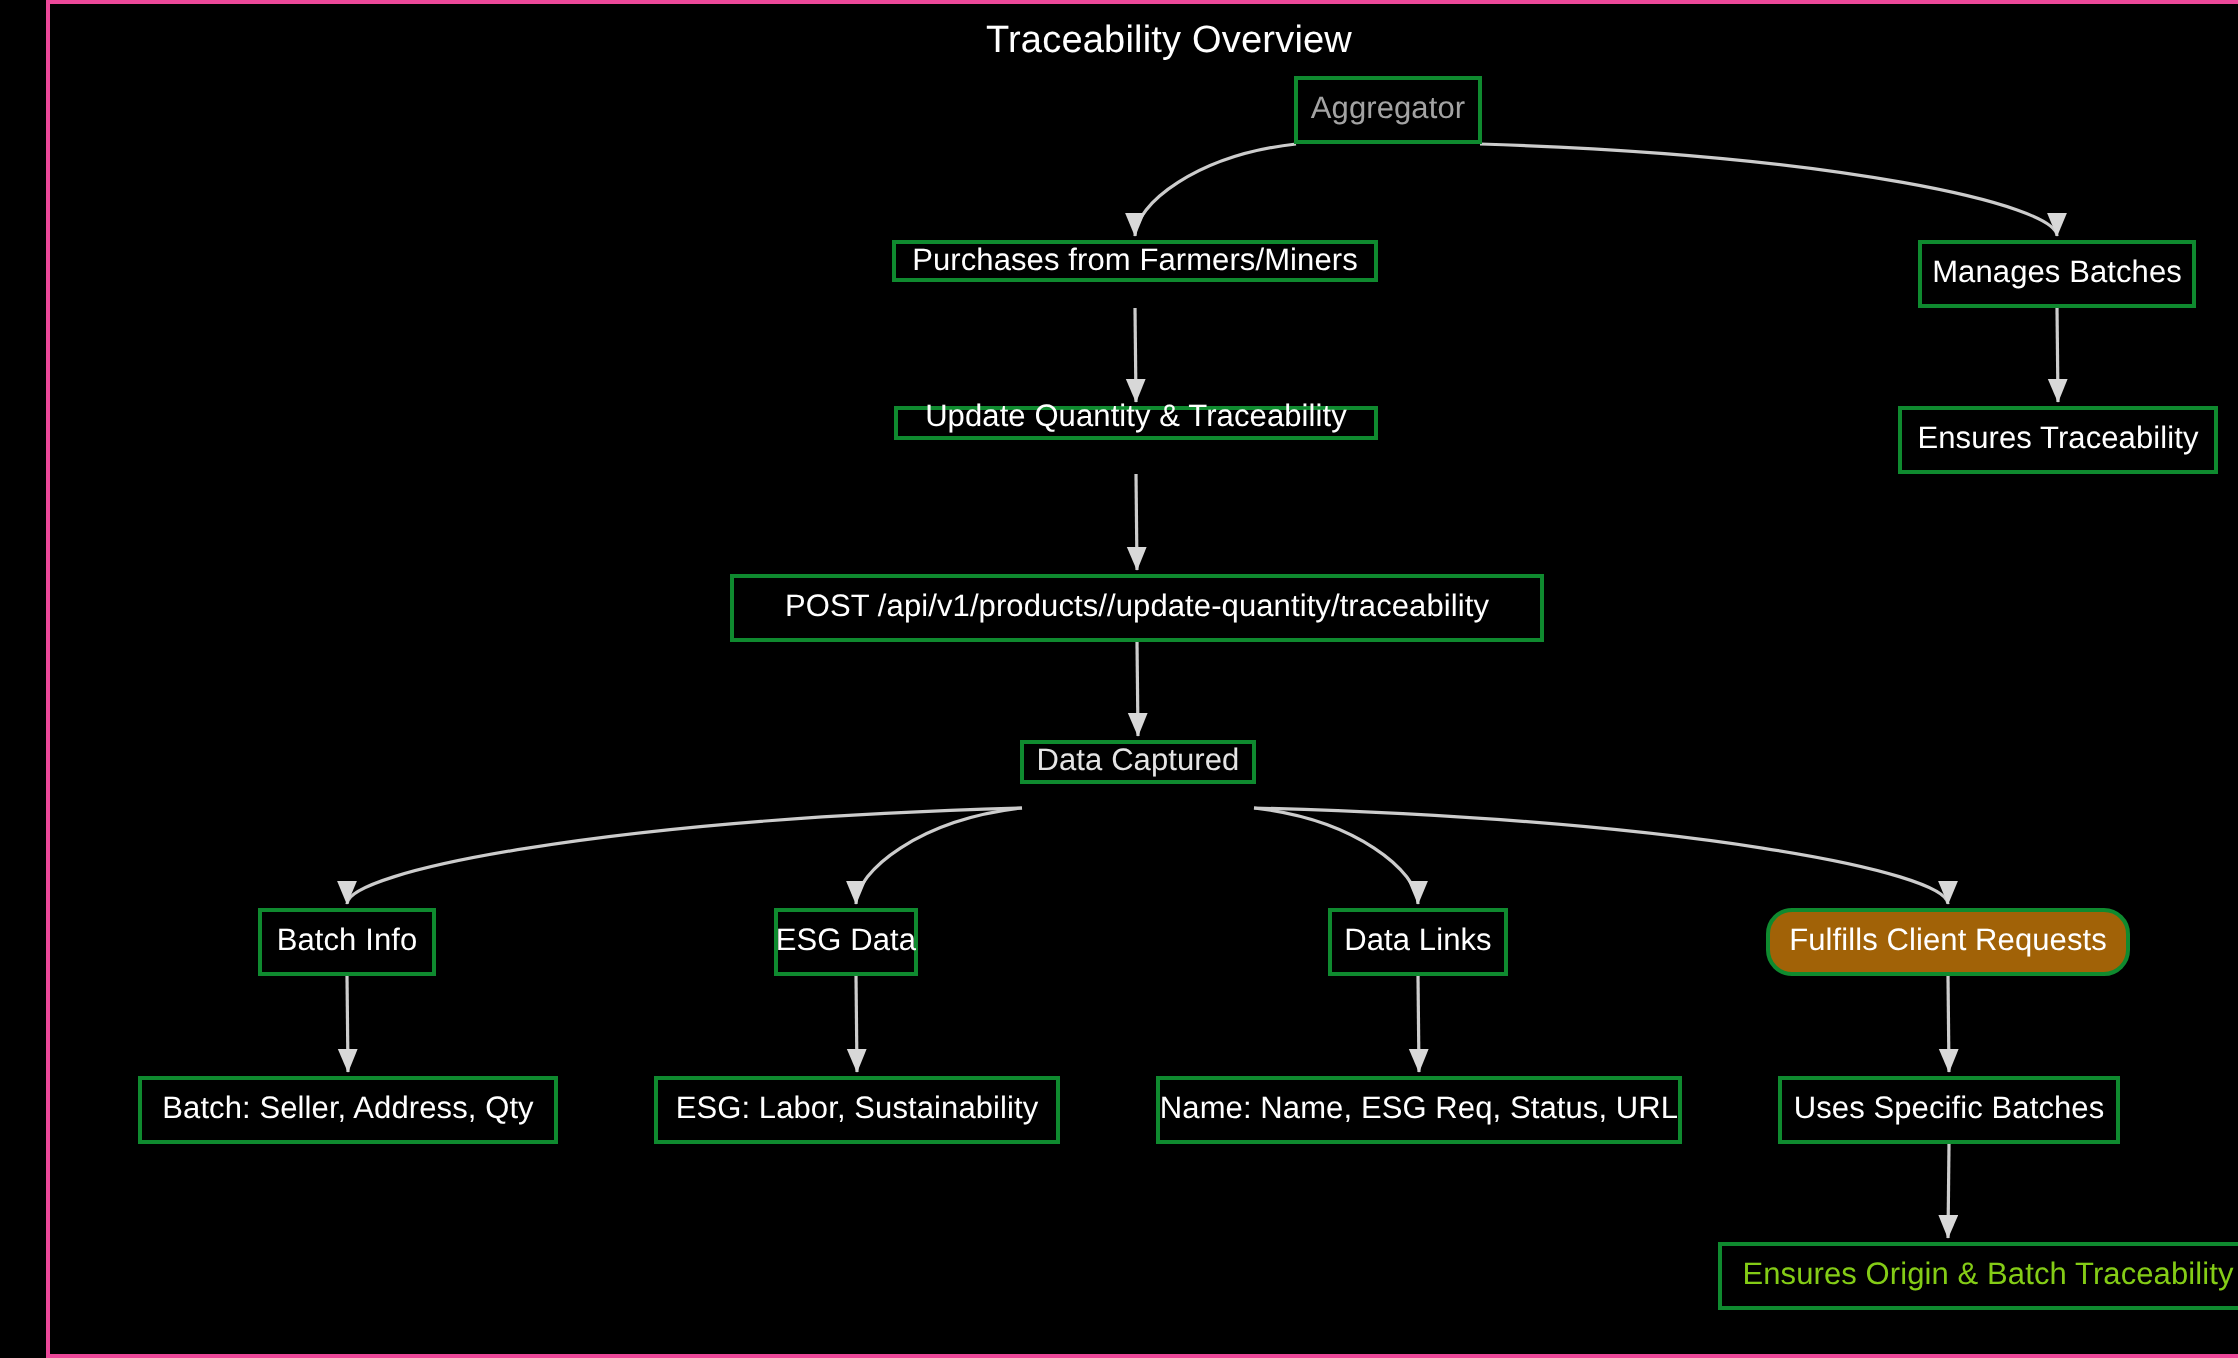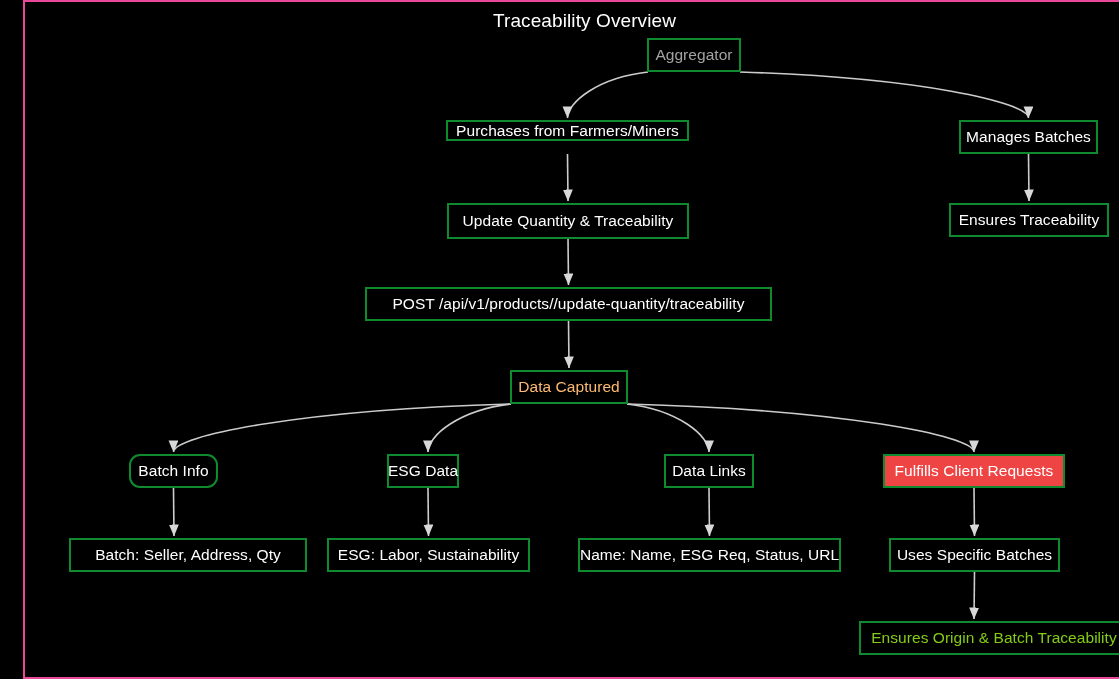--- a/index.html
+++ b/index.html
@@ -92,45 +92,45 @@
   <div id="nodes-layer">
       <div class="node" style="left: 622px; top: 36px; width: 94px; height: 34px; border-color: rgb(15, 138, 47); background: rgb(0, 0, 0); color: #a3a3a3;">
         <span class="node-label">Aggregator</span>
       </div>
       <div class="node" style="left: 421px; top: 118px; width: 243px; height: 21px; border-color: rgb(15, 138, 47); background: rgb(0, 0, 0); color: rgb(255, 255, 255);">
         <span class="node-label">Purchases from Farmers/Miners</span>
       </div>
       <div class="node" style="left: 934px; top: 118px; width: 139px; height: 34px; border-color: rgb(15, 138, 47); background: rgb(0, 0, 0); color: rgb(255, 255, 255);">
         <span class="node-label">Manages Batches</span>
       </div>
-      <div class="node" style="left: 422px; top: 201px; width: 242px; height: 36px; border-color: rgb(15, 138, 47); background: rgb(0, 0, 0); color: rgb(255, 255, 255);">
+      <div class="node" style="left: 422px; top: 201px; width: 242px; height: 17px; border-color: rgb(15, 138, 47); background: rgb(0, 0, 0); color: rgb(255, 255, 255); align-items: flex-end;">
         <span class="node-label">Update Quantity &amp; Traceability</span>
       </div>
       <div class="node" style="left: 924px; top: 201px; width: 160px; height: 34px; border-color: rgb(15, 138, 47); background: rgb(0, 0, 0); color: rgb(255, 255, 255);">
         <span class="node-label">Ensures Traceability</span>
       </div>
       <div class="node" style="left: 340px; top: 285px; width: 407px; height: 34px; border-color: rgb(15, 138, 47); background: rgb(0, 0, 0); color: rgb(255, 255, 255);">
         <span class="node-label">POST /api/v1/products//update-quantity/traceability</span>
       </div>
-      <div class="node" style="left: 485px; top: 368px; width: 118px; height: 34px; border-color: rgb(15, 138, 47); background: rgb(0, 0, 0); color: #fdba74;">
+      <div class="node" style="left: 485px; top: 368px; width: 118px; height: 22px; border-color: rgb(15, 138, 47); background: rgb(0, 0, 0); color: #e5e5e5;">
         <span class="node-label">Data Captured</span>
       </div>
-      <div class="node" style="left: 104px; top: 452px; width: 89px; height: 34px; border-color: rgb(15, 138, 47); background: rgb(0, 0, 0); color: rgb(255, 255, 255); border-radius: 11px;">
+      <div class="node" style="left: 104px; top: 452px; width: 89px; height: 34px; border-color: rgb(15, 138, 47); background: rgb(0, 0, 0); color: rgb(255, 255, 255);">
         <span class="node-label">Batch Info</span>
       </div>
       <div class="node" style="left: 362px; top: 452px; width: 72px; height: 34px; border-color: rgb(15, 138, 47); background: rgb(0, 0, 0); color: rgb(255, 255, 255);">
         <span class="node-label">ESG Data</span>
       </div>
       <div class="node" style="left: 639px; top: 452px; width: 90px; height: 34px; border-color: rgb(15, 138, 47); background: rgb(0, 0, 0); color: rgb(255, 255, 255);">
         <span class="node-label">Data Links</span>
       </div>
-      <div class="node" style="left: 858px; top: 452px; width: 182px; height: 34px; border-color: rgb(15, 138, 47); background: #ef4444; color: rgb(255, 255, 255);">
+      <div class="node" style="left: 858px; top: 452px; width: 182px; height: 34px; border-color: rgb(15, 138, 47); background: #a16207; color: rgb(255, 255, 255); border-radius: 13px;">
         <span class="node-label">Fulfills Client Requests</span>
       </div>
-      <div class="node" style="left: 44px; top: 536px; width: 238px; height: 34px; border-color: rgb(15, 138, 47); background: rgb(0, 0, 0); color: rgb(255, 255, 255);">
+      <div class="node" style="left: 44px; top: 536px; width: 210px; height: 34px; border-color: rgb(15, 138, 47); background: rgb(0, 0, 0); color: rgb(255, 255, 255);">
         <span class="node-label">Batch: Seller, Address, Qty</span>
       </div>
       <div class="node" style="left: 302px; top: 536px; width: 203px; height: 34px; border-color: rgb(15, 138, 47); background: rgb(0, 0, 0); color: rgb(255, 255, 255);">
         <span class="node-label">ESG: Labor, Sustainability</span>
       </div>
       <div class="node" style="left: 553px; top: 536px; width: 263px; height: 34px; border-color: rgb(15, 138, 47); background: rgb(0, 0, 0); color: rgb(255, 255, 255);">
         <span class="node-label">Name: Name, ESG Req, Status, URL</span>
       </div>
       <div class="node" style="left: 864px; top: 536px; width: 171px; height: 34px; border-color: rgb(15, 138, 47); background: rgb(0, 0, 0); color: rgb(255, 255, 255);">
         <span class="node-label">Uses Specific Batches</span>

